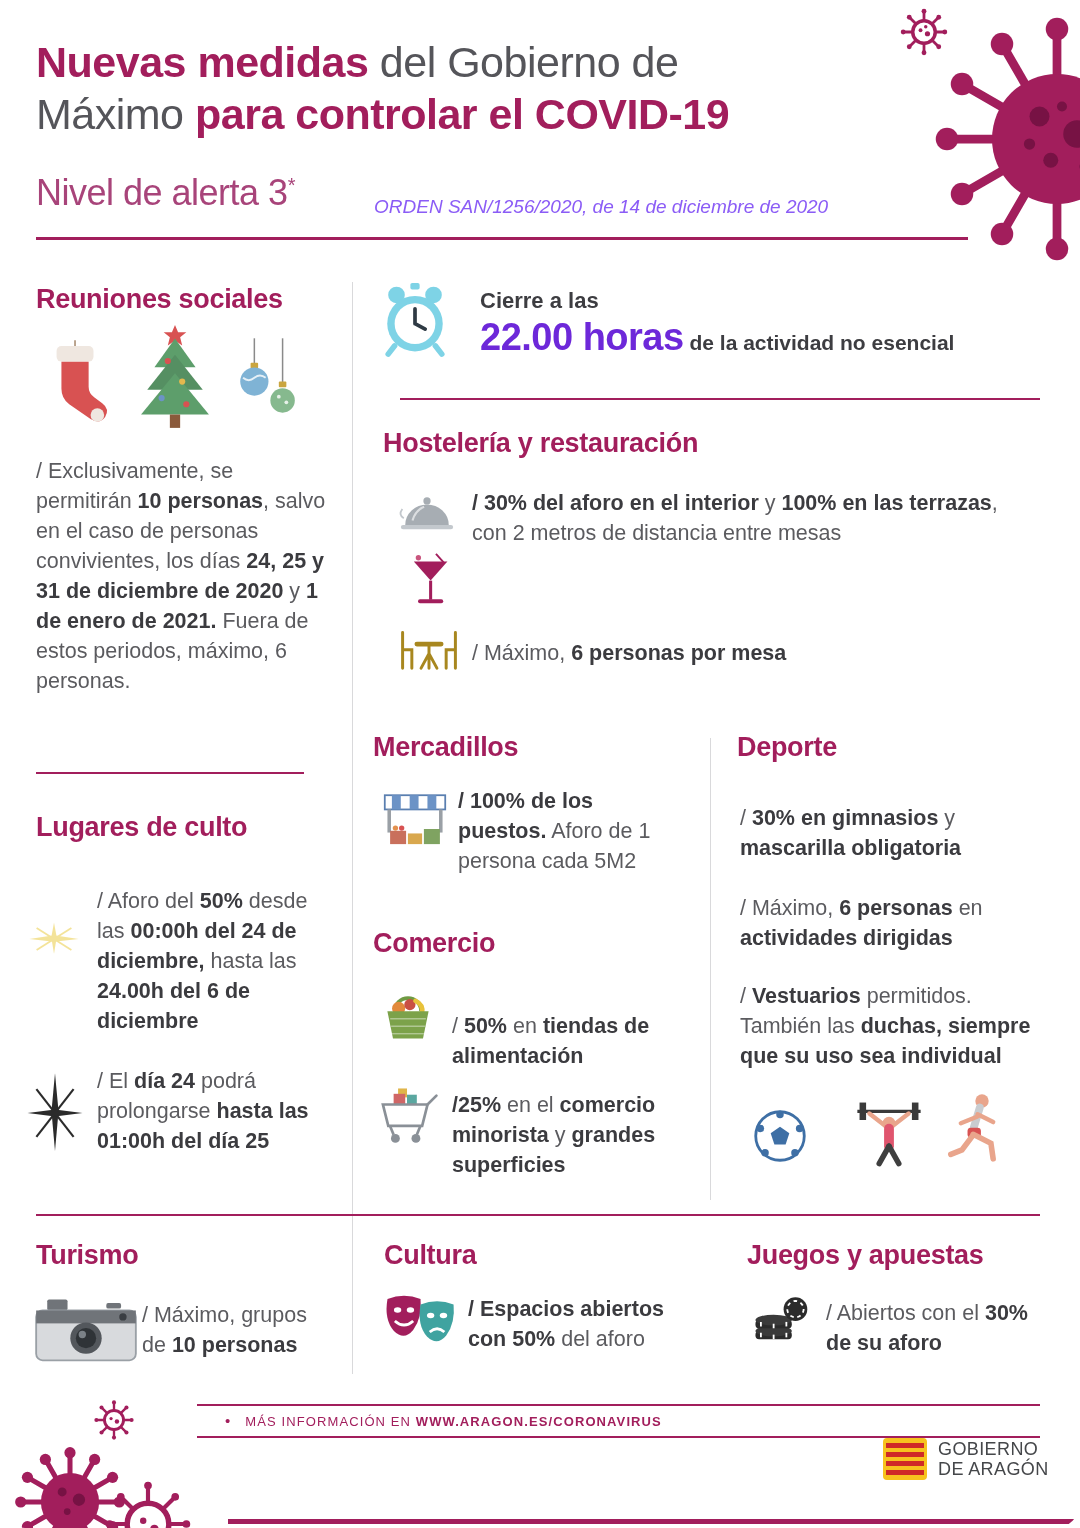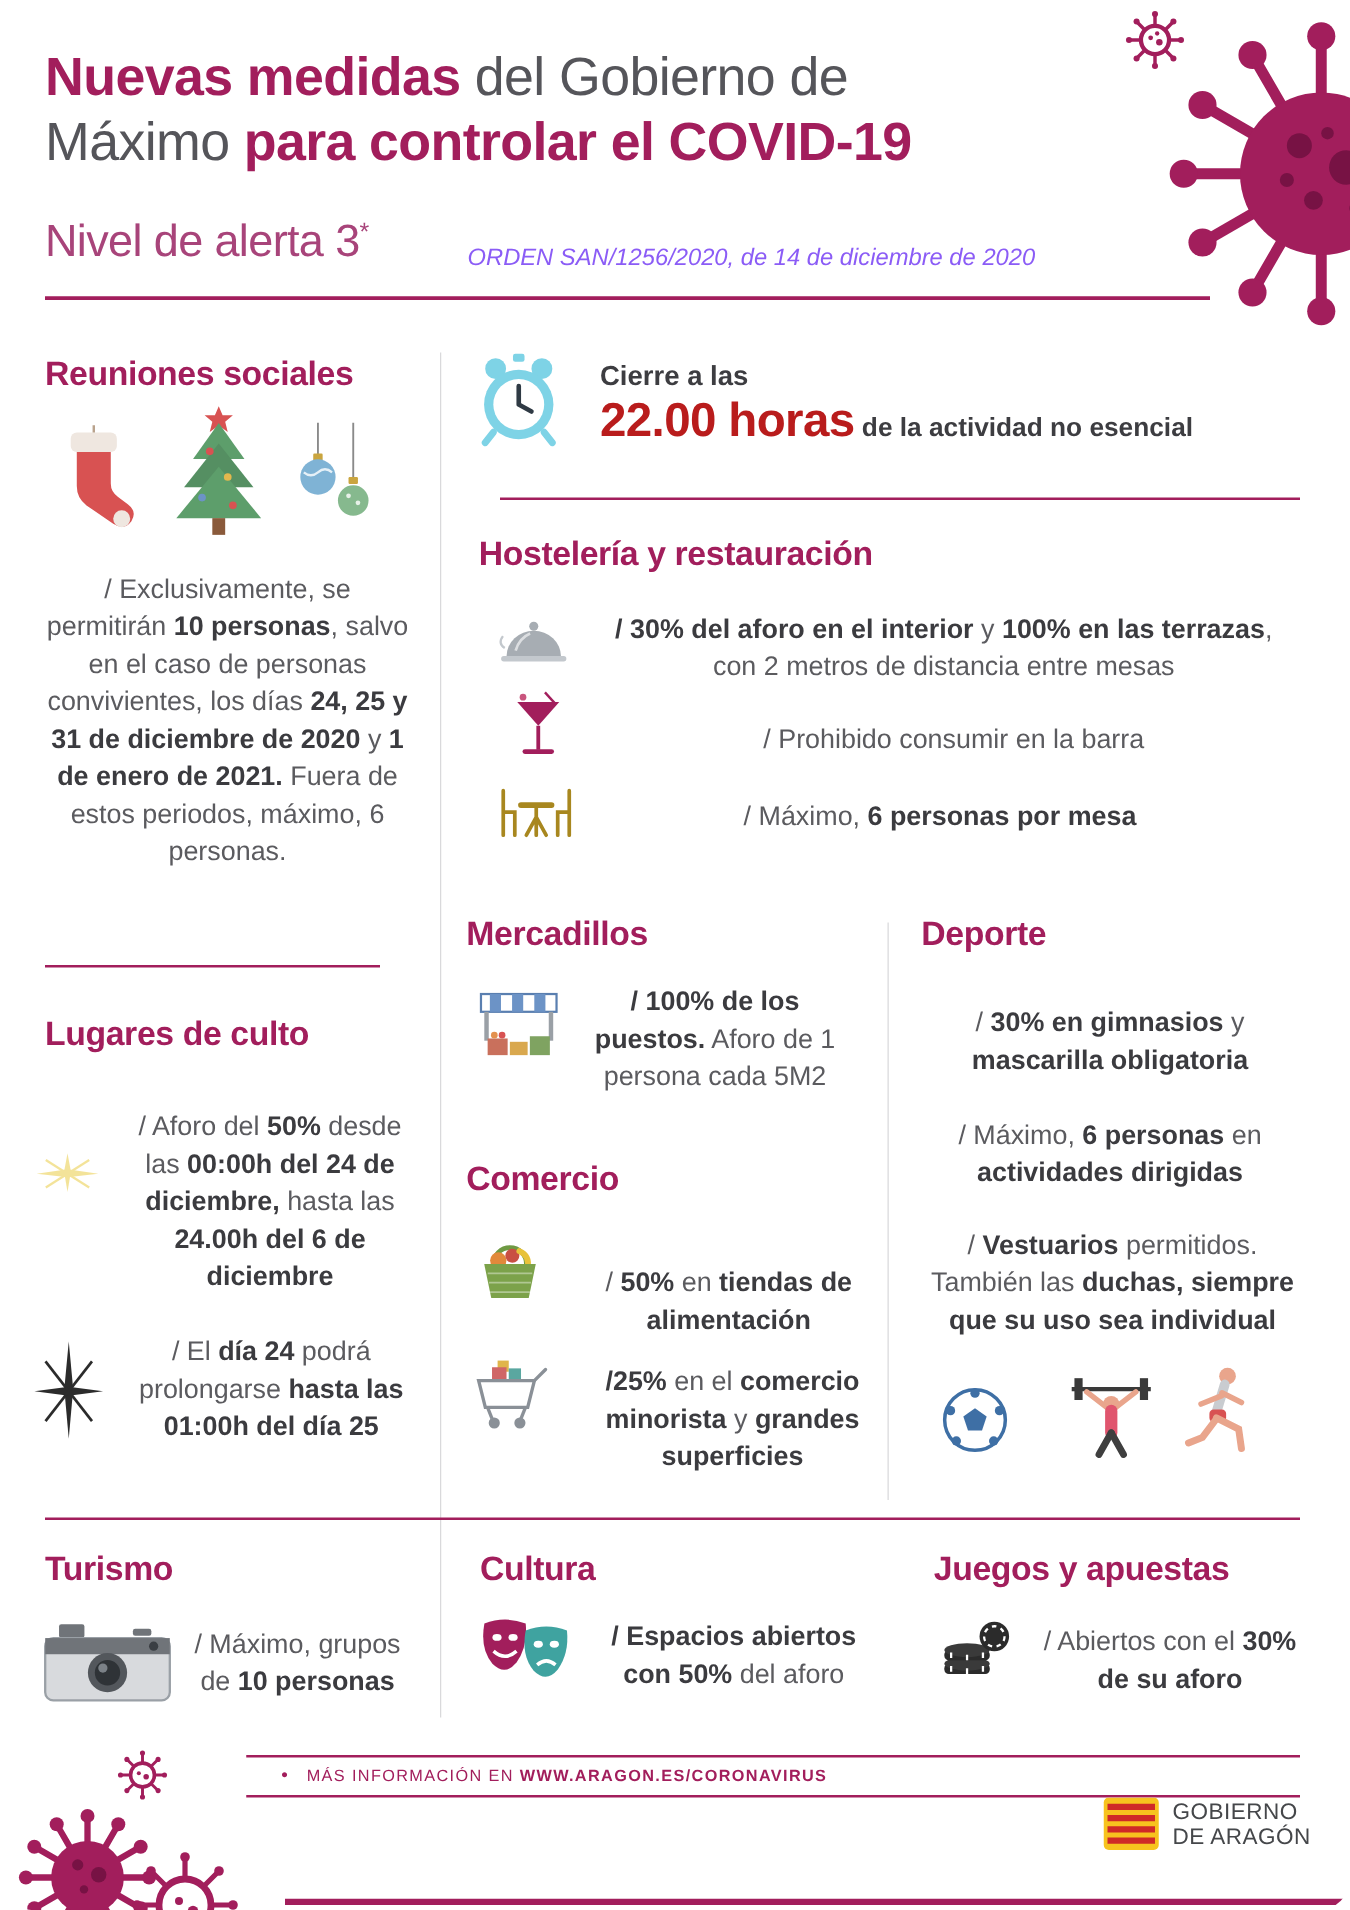--- a/index.html
+++ b/index.html
@@ -6,26 +6,26 @@
   body{background:#ffffff;font-family:"Liberation Sans",sans-serif;}
   .page{position:relative;width:1080px;height:1528px;background:#ffffff;overflow:hidden;border-radius:25px;}
   .abs{position:absolute;}
   .accent{color:#a21e5c;}
   .title{font-size:43px;line-height:52px;font-weight:700;letter-spacing:-0.5px;}
   .title .reg{color:#55555a;font-weight:400;}
   .alert{font-size:36px;color:#a8447a;font-weight:400;letter-spacing:-0.5px;}
   .alert sup{font-size:20px;}
   .order{font-size:19px;font-style:italic;font-weight:400;color:#8b5cf6;}
   .h2{font-size:27px;font-weight:700;color:#a21e5c;letter-spacing:-0.3px;}
-  .txt{font-size:21.5px;line-height:30px;color:#5b5b5f;text-align:center;}
+  .txt{font-size:21.5px;line-height:30px;color:#5b5b5f;}
   .txt b{color:#3b3b3f;font-weight:700;}
   .rule{background:#a21e5c;}
   .vline{background:#d9d9db;width:1px;}
   .cierre-intro{font-size:22px;font-weight:700;color:#3d3d41;}
-  .cierre-time{font-size:38px;font-weight:700;color:#b91c1c;letter-spacing:-0.5px;}
+  .cierre-time{font-size:38px;font-weight:700;color:#6d28d9;letter-spacing:-0.5px;}
   .cierre-suffix{font-size:21px;font-weight:700;color:#3d3d41;}
   .footer-info{font-size:13px;letter-spacing:1.1px;color:#a21e5c;}
   .footer-info .bullet{font-size:15px;margin-right:14px;}
   .footer-info b{font-weight:700;}
   .logo-text{font-size:18px;line-height:20px;font-weight:400;color:#45474a;letter-spacing:0.4px;}
 </style>
 </head>
 <body>
 
 <div class="page">
@@ -201,21 +201,20 @@
   </svg>
   <div class="abs txt" style="left:472px;top:488px;width:566px;"><b>/ 30% del aforo en el interior</b><span> y </span><b>100% en las terrazas</b><span>, con 2 metros de distancia entre mesas</span></div>
 
   <svg class="abs" style="left:410px;top:550px;width:42px;height:62px;" viewBox="0 0 55 75">
     <line x1="34" y1="2" x2="44" y2="13" stroke="#a21e5c" stroke-width="2.5"></line>
     <circle cx="11" cy="7" r="3.5" fill="#c9557e"></circle>
     <polygon points="5,12 49,12 27,37" fill="#a21e5c"></polygon>
     <line x1="27" y1="37" x2="27" y2="62" stroke="#a21e5c" stroke-width="4"></line>
     <line x1="13" y1="64" x2="41" y2="64" stroke="#a21e5c" stroke-width="5" stroke-linecap="round"></line>
   </svg>
-  <div class="abs txt" style="left:483px;top:576px;width:560px;"><span>/ Prohibido consumir en la barra</span></div>
 
   <svg class="abs" style="left:396px;top:626px;width:66px;height:50px;" viewBox="0 0 100 72">
     <g stroke="#a8871f" stroke-width="4.5" fill="none" stroke-linecap="round">
       <path d="M10 8 L10 62 M10 34 L24 34 L24 62"></path>
       <path d="M90 8 L90 62 M90 34 L76 34 L76 62"></path>
       <path d="M50 28 L50 62 M38 62 L50 40 L62 62"></path>
     </g>
     <rect x="28" y="22" width="44" height="7" rx="3.5" fill="#a8871f"></rect>
   </svg>
   <div class="abs txt" style="left:472px;top:638px;width:560px;"><span>/ Máximo, </span><b>6 personas por mesa</b></div>

